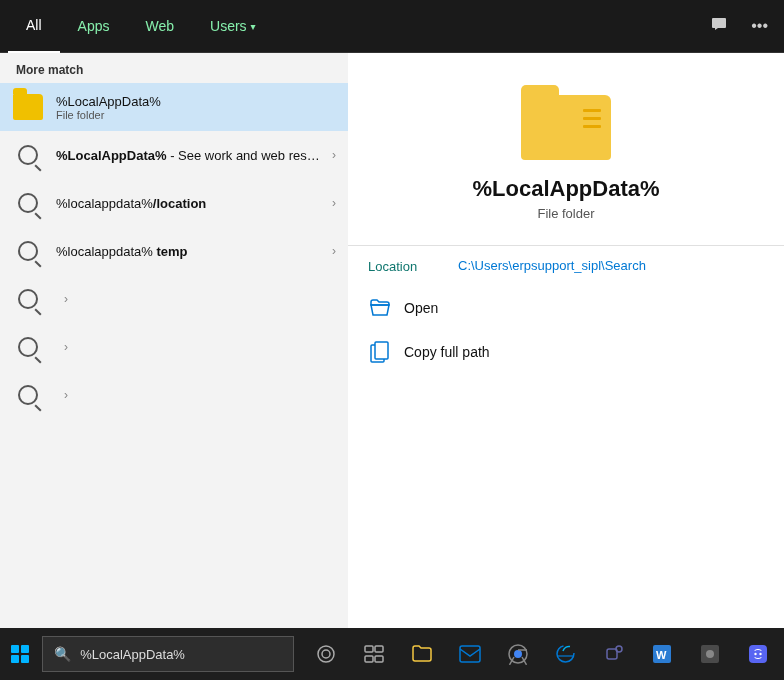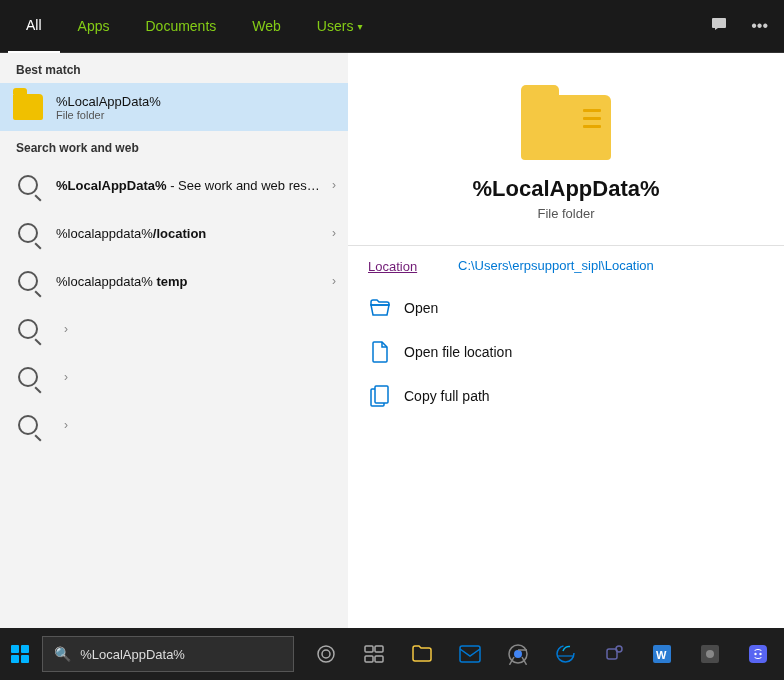--- a/index.html
+++ b/index.html
@@ -8,21 +8,21 @@
     
     .top-nav {
       background: #1a1a1a;
       display: flex;
       align-items: center;
       height: 53px;
       padding: 0 8px;
       border-bottom: 1px solid #333;
     }
     .nav-tab {
-      color: #84cc16;
+      color: #86efac;
       padding: 0 18px;
       height: 53px;
       display: flex;
       align-items: center;
       font-size: 14px;
       cursor: pointer;
       position: relative;
     }
     .nav-tab.active {
       color: #fff;
@@ -192,25 +192,24 @@
     }
     .location-row {
       width: 100%;
       padding: 12px 20px;
       display: flex;
       align-items: flex-start;
       border-top: 1px solid #e0e0e0;
     }
     .location-label {
       font-size: 13px;
-      color: #701a75;
+      color: #0f766e;
       width: 90px;
       flex-shrink: 0;
       margin-top: 1px;
-      text-decoration: underline;
     }
     .location-path {
       font-size: 13px;
       color: #0078d4;
       cursor: pointer;
       text-decoration: none;
       word-break: break-all;
     }
     .action-list {
       width: 100%;
@@ -300,23 +299,20 @@
 <div>
 
   <div class="top-nav">
     <div class="nav-tab active">
       <span>All</span>
     </div>
     <div class="nav-tab">
       <span>Apps</span>
     </div>
     <div class="nav-tab">
-      <span>Documents</span>
-    </div>
-    <div class="nav-tab">
       <span>Web</span>
     </div>
     <div class="nav-tab">
       <span>Users</span>
       <span style="margin-left:4px;font-size:10px;">▾</span>
     </div>
     <div class="nav-icons">
       <button class="nav-icon-btn" title="Feedback">
         <svg width="16" height="16" viewBox="0 0 16 16" fill="currentColor">
           <path d="M14 2H2a1 1 0 00-1 1v8a1 1 0 001 1h2v2l3-2h7a1 1 0 001-1V3a1 1 0 00-1-1z"></path>
@@ -324,33 +320,32 @@
       </button>
       <button class="nav-icon-btn" title="More options">
         <span>•••</span>
       </button>
     </div>
   </div>
 
   <div class="main-content">
 
     <div class="left-panel">
-      <div class="section-label">Best match</div>
+      <div class="section-label">More match</div>
 
       <div class="result-item selected">
         <div class="result-icon">
           <div class="folder-icon"></div>
         </div>
         <div class="result-text">
           <div class="result-title">%LocalAppData%</div>
           <div class="result-subtitle">File folder</div>
         </div>
       </div>
 
-      <div class="section-label">Search work and web</div>
 
       <div class="result-item">
         <div class="result-icon">
           <div class="search-icon-sm"></div>
         </div>
         <div class="result-text">
           <div class="result-title">
             <strong>%LocalAppData%</strong> - See work and web results
           </div>
         </div>
@@ -414,44 +409,35 @@
             <div class="folder-line"></div>
           </div>
         </div>
       </div>
 
       <div class="app-name">%LocalAppData%</div>
       <div class="app-type">File folder</div>
 
       <div class="location-row">
         <div class="location-label">Location</div>
-        <a class="location-path" href="#">C:\Users\erpsupport_sipl\Location</a>
+        <a class="location-path" href="#">C:\Users\erpsupport_sipl\Search</a>
       </div>
 
       <div class="action-list">
 
         <div class="action-item">
           <div class="action-icon">
             <svg width="22" height="20" viewBox="0 0 22 20" fill="none" xmlns="http://www.w3.org/2000/svg">
               <path d="M2 4a2 2 0 012-2h4l2 2h8a2 2 0 012 2v1H2V4z" stroke="#0078d4" stroke-width="1.5" fill="none"></path>
               <path d="M2 7h18l-2 10H4L2 7z" stroke="#0078d4" stroke-width="1.5" fill="none"></path>
             </svg>
           </div>
           <span class="action-label">Open</span>
         </div>
 
-        <div class="action-item">
-          <div class="action-icon">
-            <svg width="20" height="22" viewBox="0 0 20 22" fill="none" xmlns="http://www.w3.org/2000/svg">
-              <path d="M4 1h8l5 5v14a1 1 0 01-1 1H4a1 1 0 01-1-1V2a1 1 0 011-1z" stroke="#0078d4" stroke-width="1.5" fill="none"></path>
-              <path d="M12 1v5h5" stroke="#0078d4" stroke-width="1.5" fill="none"></path>
-            </svg>
-          </div>
-          <span class="action-label">Open file location</span>
-        </div>
 
         <div class="action-item">
           <div class="action-icon">
             <svg width="20" height="22" viewBox="0 0 20 22" fill="none" xmlns="http://www.w3.org/2000/svg">
               <rect x="1" y="4" width="13" height="17" rx="1" stroke="#0078d4" stroke-width="1.5" fill="white"></rect>
               <rect x="5" y="1" width="13" height="17" rx="1" stroke="#0078d4" stroke-width="1.5" fill="white"></rect>
             </svg>
           </div>
           <span class="action-label">Copy full path</span>
         </div>

